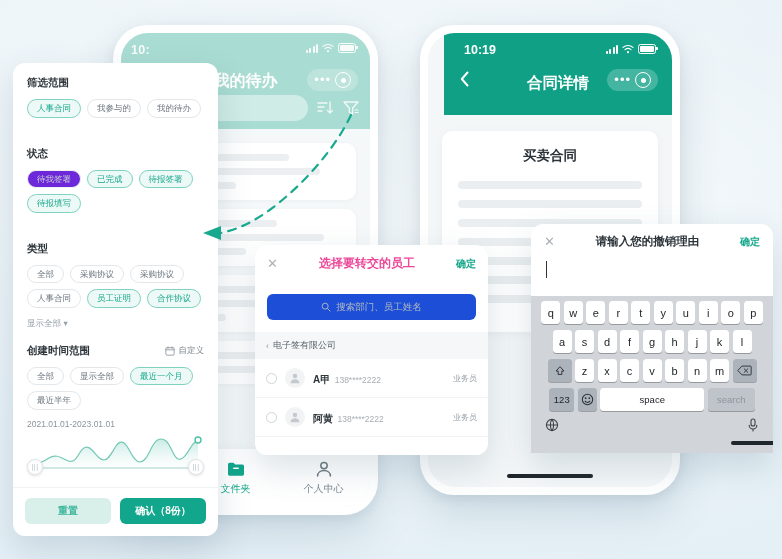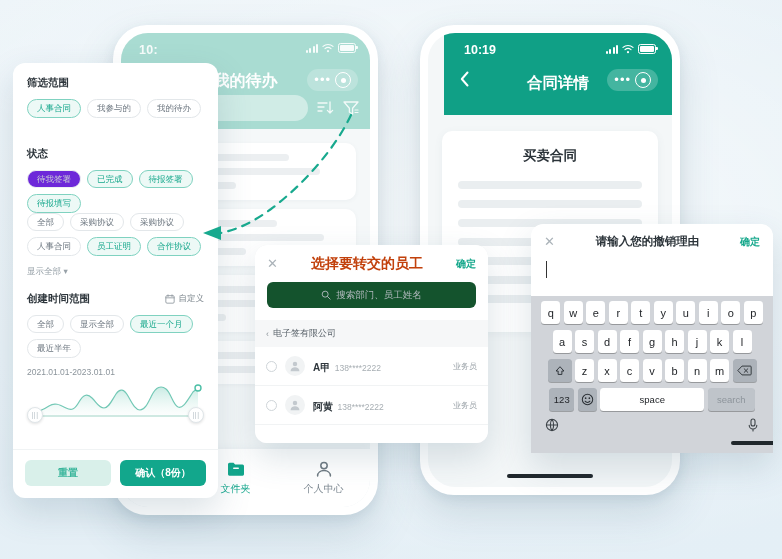--- a/index.html
+++ b/index.html
@@ -16,21 +16,21 @@
   
   .phone{position:absolute;background:#fff;border-radius:34px;
      box-shadow:0 18px 40px rgba(60,100,120,.18), 0 4px 12px rgba(60,100,120,.10);
      overflow:hidden;}
   .screen{position:absolute;inset:8px;border-radius:27px;overflow:hidden;background:#f4f7f8;}
 
   
   #phone-mid{left:113px;top:25px;width:265px;height:490px;}
   #phone-mid .screen{background:#f5f8f9;}
   .mid-head{height:96px;background:#a9dcd2;position:relative;}
-  .mid-status{position:absolute;top:10px;left:18px;color:#fff;font-size:12.5px;font-weight:700;letter-spacing:.3px;opacity:.9;}
+  .mid-status{position:absolute;top:10px;left:10px;color:#fff;font-size:12.5px;font-weight:700;letter-spacing:.3px;opacity:.9;}
   .mid-sigs{position:absolute;top:10px;right:14px;display:flex;align-items:center;gap:4px;opacity:.9;}
   .mid-title{position:absolute;top:38px;left:0;right:0;text-align:center;color:#fff;font-size:16px;font-weight:700;}
   .caps{position:absolute;top:36px;right:12px;display:flex;align-items:center;gap:4px;
         background:rgba(255,255,255,.22);border-radius:14px;padding:3px 7px;}
   .caps .dots{color:#fff;font-size:13px;letter-spacing:1px;line-height:10px;}
   .caps .circ{width:14px;height:14px;border-radius:50%;border:1.6px solid #fff;display:flex;align-items:center;justify-content:center;}
   .caps .circ i{display:block;width:5px;height:5px;border-radius:50%;background:#fff;}
   .mid-searchrow{position:absolute;bottom:8px;left:14px;right:10px;display:flex;align-items:center;gap:8px;}
   .mid-search{flex:1;height:26px;border-radius:13px;background:rgba(255,255,255,.45);}
   .ico-sort,.ico-filter{width:18px;height:18px;opacity:.85;}
@@ -59,21 +59,21 @@
   
   .bars{display:flex;align-items:flex-end;gap:1.5px;height:9px;}
   .bars i{width:2px;background:#fff;border-radius:1px;display:block;}
   .batt{width:16px;height:8px;border:1.3px solid #fff;border-radius:2.5px;position:relative;}
   .batt:after{content:"";position:absolute;right:-3px;top:2px;width:1.6px;height:3px;background:#fff;border-radius:0 1px 1px 0;}
   .batt i{position:absolute;inset:1px;background:#fff;border-radius:1px;display:block;}
 
   
   #filter-panel{position:absolute;left:13px;top:63px;width:205px;
      background:#fff;border-radius:12px;box-shadow:0 14px 34px rgba(55,95,115,.18);overflow:hidden;}
-  .fp-body{padding:13px 14px 24px;}
+  .fp-body{padding:13px 14px 10px;}
   .fp-h{font-size:10.5px;font-weight:700;color:#2d353b;margin:0 0 9px;}
   .fp-h.sp{margin-top:29px;}
   .chips{display:flex;flex-wrap:wrap;gap:6px;}
   .chip{font-size:8.5px;color:#6d7780;border:1px solid #e3e7ea;border-radius:11px;
         padding:4px 9px;background:#fff;white-space:nowrap;line-height:1;}
   .chip.sel{color:#17a88c;border-color:#7fd2c0;background:#edf9f6;}
   .chip.dis{color:#c9cfd3;border-color:#eef1f2;background:#6d28d9;}
   .showall{font-size:8.5px;color:#97a1a8;margin-top:10px;}
   .row-between{display:flex;align-items:center;justify-content:space-between;}
   .custom{display:flex;align-items:center;gap:4px;font-size:8.5px;color:#7b858c;font-weight:400;}
@@ -89,23 +89,23 @@
   .btn.reset{background:#d9f0ea;color:#3bb69c;}
   .btn.confirm{background:#12a78c;color:#fff;}
   .homebar{position:absolute;left:50%;transform:translateX(-50%);height:4px;border-radius:3px;background:#20272c;}
 
   
   #transfer-sheet{position:absolute;left:255px;top:245px;width:233px;
      box-shadow:0 14px 34px rgba(55,95,115,.18);border-radius:12px;background:#f6f7f8;overflow:hidden;}
   .ts-top{background:#fff;padding:10px 12px 12px;border-radius:12px 12px 0 0;}
   .ts-bar{display:flex;align-items:center;justify-content:space-between;}
   .ts-x{font-size:13px;color:#aab2b8;line-height:12px;}
-  .ts-title{font-size:14px;font-weight:700;color:#c2410c;}
+  .ts-title{font-size:12px;font-weight:700;color:#ec4899;}
   .ts-ok{font-size:10px;color:#17a88c;font-weight:700;}
-  .ts-search{margin-top:9px;height:26px;border-radius:6px;background:#14532d;
+  .ts-search{margin-top:22px;height:26px;border-radius:6px;background:#1d4ed8;
      display:flex;align-items:center;justify-content:center;gap:5px;font-size:9.5px;color:#b4bbc0;}
   .ts-crumb{padding:7px 11px;font-size:9px;color:#5d666d;display:flex;align-items:center;gap:4px;}
   .ts-crumb .cb{color:#8d959b;font-size:9px;}
   .ts-list{background:#fff;}
   .ts-row{display:flex;align-items:center;padding:9px 11px;gap:8px;border-bottom:1px solid #f1f3f4;}
   .radio{width:9px;height:9px;border-radius:50%;border:1px solid #cfd5d9;flex:none;}
   .avatar{width:20px;height:20px;border-radius:50%;background:#f1f3f4;flex:none;
      display:flex;align-items:center;justify-content:center;}
   .who{flex:1;min-width:0;}
   .who .nm{font-size:10px;font-weight:700;color:#2f373d;line-height:1.3;}
@@ -285,20 +285,21 @@
     </div>
 
     <div class="fp-h sp">状态</div>
     <div class="chips">
       <span class="chip dis">待我签署</span>
       <span class="chip sel">已完成</span>
       <span class="chip sel">待报签署</span>
       <span class="chip sel">待报填写</span>
     </div>
 
+    <div class="fp-h sp">类型</div>
     <div class="chips">
       <span class="chip">全部</span>
       <span class="chip">采购协议</span>
       <span class="chip">采购协议</span>
       <span class="chip">人事合同</span>
       <span class="chip sel">员工证明</span>
       <span class="chip sel">合作协议</span>
     </div>
 
     <div class="showall">

